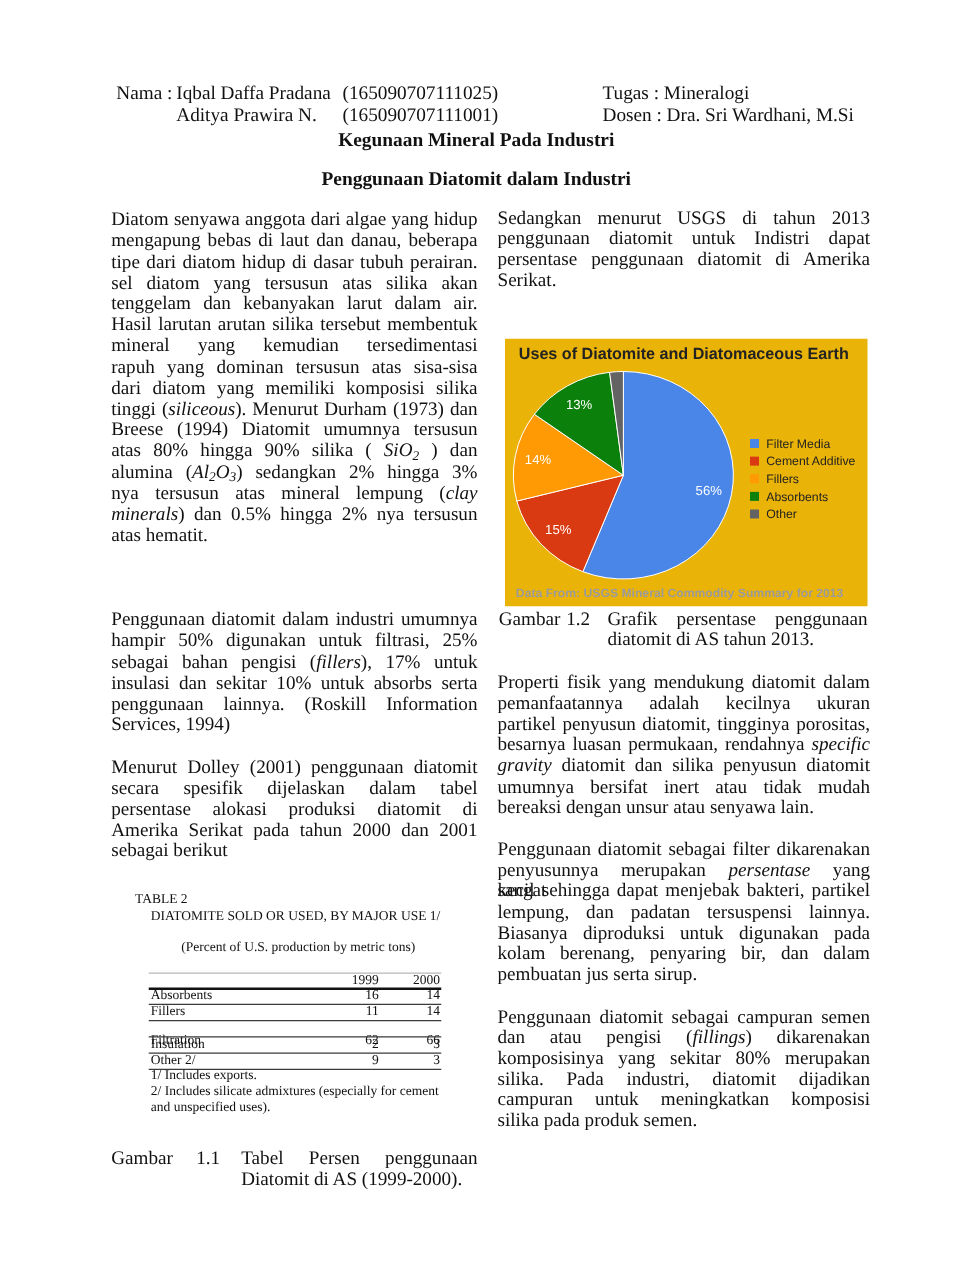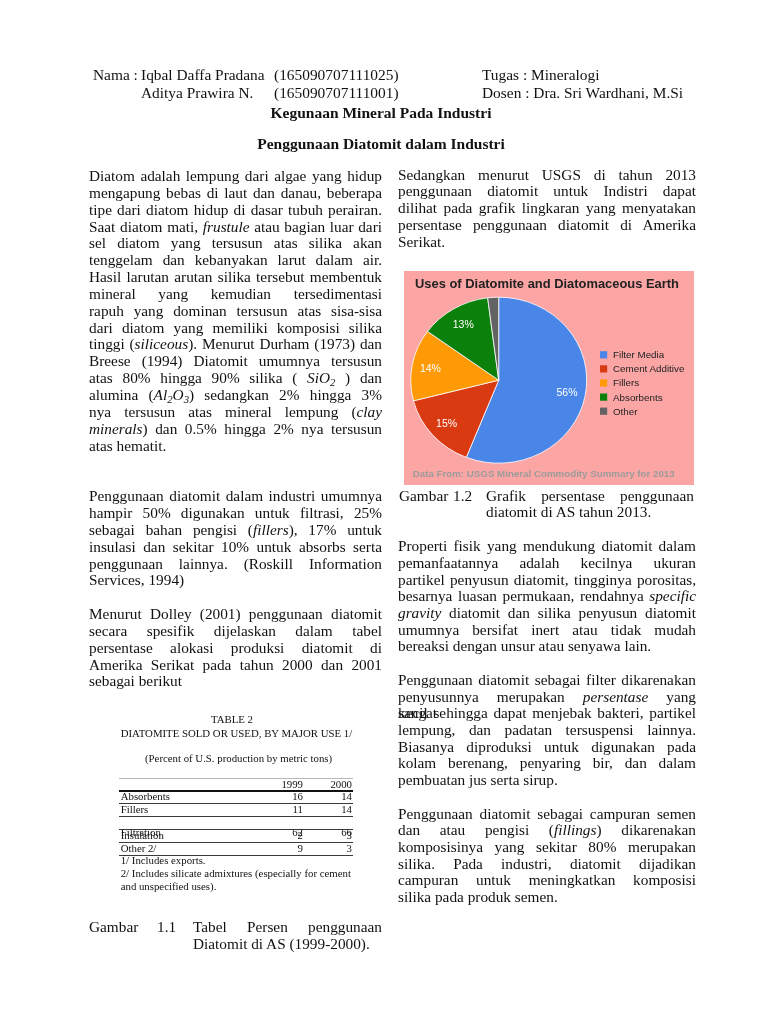--- a/index.html
+++ b/index.html
@@ -15,32 +15,32 @@
   .para.r .ln { height: 16.7px; line-height: 16.7px; }
   .ln { text-align: justify; text-align-last: justify; }
   .ln.last { text-align-last: left; }
   em { font-style: italic; }
   .math { font-style: italic; }
   sub { font-size: 0.7em; vertical-align: -0.28em; line-height: 0; }
   .cap-block { position: absolute; }
 
   
   .table-fig { position: absolute; overflow: hidden; background: #fff; font-family: "Liberation Serif", serif; font-size: 10.8px; color: #111; }
-  .t-title { position: absolute; left: 0; top: 7px; width: 248px; text-align: center; line-height: 13px; }
+  .t-title { position: absolute; left: 0; top: 7px; width: 248px; text-align: left; line-height: 13px; }
   .t-abs { position: absolute; white-space: nowrap; line-height: 13px; }
   .t-rule { position: absolute; left: 11px; width: 234px; height: 1px; background: #3a3a3a; }
   .t-rule.light { background: #b8b8b8; }
   .t-rule.thick { height: 1.5px; background: #111; }
   .t-row { position: absolute; left: 0; width: 248px; height: 13px; line-height: 13px; }
   .t-row .lab { position: absolute; left: 12.7px; white-space: nowrap; }
   .t-row .c1 { position: absolute; right: 53px; }
   .t-row .c2 { position: absolute; right: 4px; }
 
   
-  .chart { position: absolute; width: 290px; height: 214px; background: #fca5a5; }
+  .chart { position: absolute; width: 290px; height: 214px; background: #eab308; }
   .chart-title { font-family: "Liberation Sans", "DejaVu Sans", sans-serif; font-weight: bold; font-size: 13px; fill: #222222; }
   .legend-text { font-family: "Liberation Sans", "DejaVu Sans", sans-serif; font-size: 9.8px; fill: #222222; }
   .slice-label { font-family: "Liberation Sans", "DejaVu Sans", sans-serif; font-size: 10.5px; fill: #ffffff; }
   .chart-source { font-family: "Liberation Sans", "DejaVu Sans", sans-serif; font-weight: bold; font-size: 9.6px; fill: #9b9b9b; }
 </style>
 </head>
 <body>
 
 <div>
 
@@ -53,24 +53,23 @@
   <div class="hdr-line" style="top:83.6px">
     <span class="abs" style="left:141px">Aditya Prawira N.</span>
     <span class="abs" style="left:274px">(165090707111001)</span>
     <span class="abs" style="left:482px">Dosen : Dra. Sri Wardhani, M.Si</span>
   </div>
 
   <div class="title-line" style="top:104px">Kegunaan Mineral Pada Industri</div>
   <div class="title-line" style="top:134.6px">Penggunaan Diatomit dalam Industri</div>
 
   <div class="para l" style="left:89px;top:168px;width:293px">
-    <div class="ln">Diatom adalah lempung dari algae yang hidup</div>
+    <div class="ln">Diatom senyawa anggota dari algae yang hidup</div>
     <div class="ln">mengapung bebas di laut dan danau, beberapa</div>
     <div class="ln">tipe dari diatom hidup di dasar tubuh perairan.</div>
-    <div class="ln"><span>Saat diatom mati, </span><em>frustule</em><span> atau bagian luar dari</span></div>
     <div class="ln">sel diatom yang tersusun atas silika akan</div>
     <div class="ln">tenggelam dan kebanyakan larut dalam air.</div>
     <div class="ln">Hasil larutan arutan silika tersebut membentuk</div>
     <div class="ln">mineral yang kemudian tersedimentasi</div>
     <div class="ln">rapuh yang dominan tersusun atas sisa-sisa</div>
     <div class="ln">dari diatom yang memiliki komposisi silika</div>
     <div class="ln"><span>tinggi (</span><em>siliceous</em><span>). Menurut Durham (1973) dan</span></div>
     <div class="ln">Breese (1994) Diatomit umumnya tersusun</div>
     <div class="ln"><span>atas 80% hingga 90% silika ( </span><span class="math"><span>SiO</span><sub>2</sub></span><span> ) dan</span></div>
     <div class="ln"><span>alumina (</span><span class="math"><span>Al</span><sub>2</sub><span>O</span><sub>3</sub></span><span>) sedangkan 2% hingga 3%</span></div>
@@ -149,21 +148,20 @@
     <span class="abs" style="left:68px;top:0;line-height:16.85px">1.1</span>
     <div class="cap-block" style="left:104px;top:0;width:189px">
       <div class="ln">Tabel Persen penggunaan</div>
       <div class="ln last">Diatomit di AS (1999-2000).</div>
     </div>
   </div>
 
   <div class="para r" style="left:398px;top:166.8px;width:298px">
     <div class="ln">Sedangkan menurut USGS di tahun 2013</div>
     <div class="ln">penggunaan diatomit untuk Indistri dapat</div>
-    <div class="ln">dilihat pada grafik lingkaran yang menyatakan</div>
     <div class="ln">persentase penggunaan diatomit di Amerika</div>
     <div class="ln last">Serikat.</div>
   </div>
 
   <div class="chart" style="left:404px;top:271px">
     <svg width="290" height="214" viewBox="0 0 290 214" xmlns="http://www.w3.org/2000/svg">
       <text x="11" y="16.6" class="chart-title" textLength="264" lengthAdjust="spacingAndGlyphs">Uses of Diatomite and Diatomaceous Earth</text>
       <g id="pie-slices">
           <path d="M94.7 109.2L94.70 26.20A88 83 0 1 1 62.31 186.37Z" fill="#4a86e8" stroke="#ffffff" stroke-width="0.8"></path>
           <path d="M94.7 109.2L62.31 186.37A88 83 0 0 1 9.46 129.84Z" fill="#d93a12" stroke="#ffffff" stroke-width="0.8"></path>

